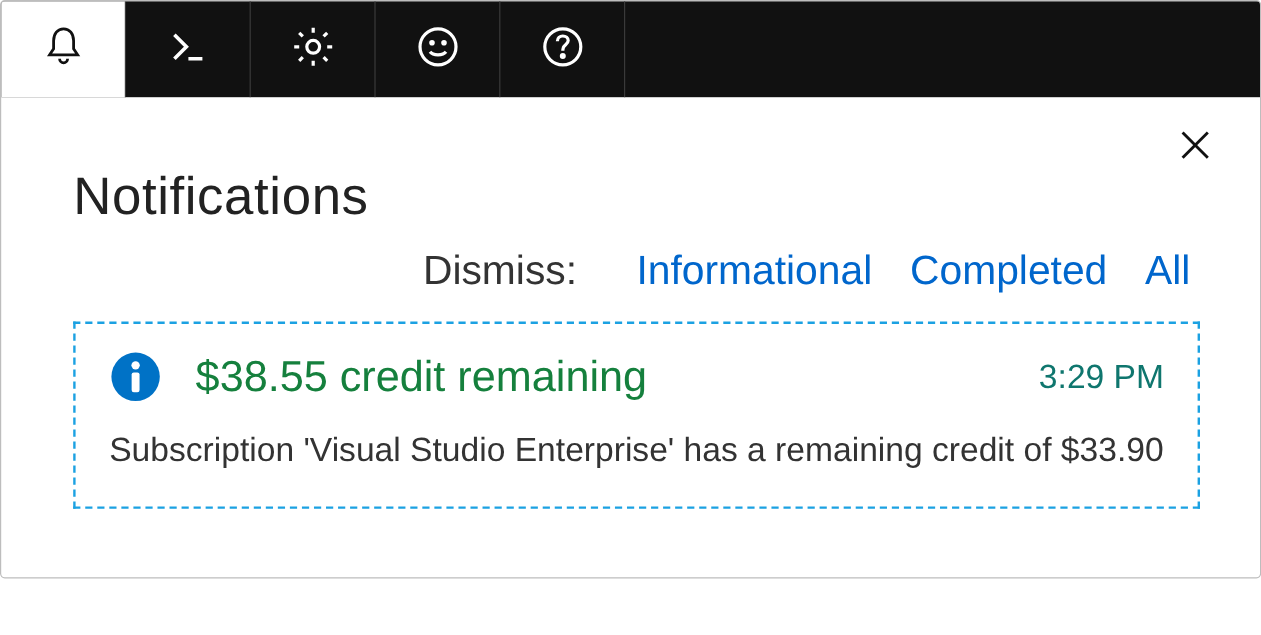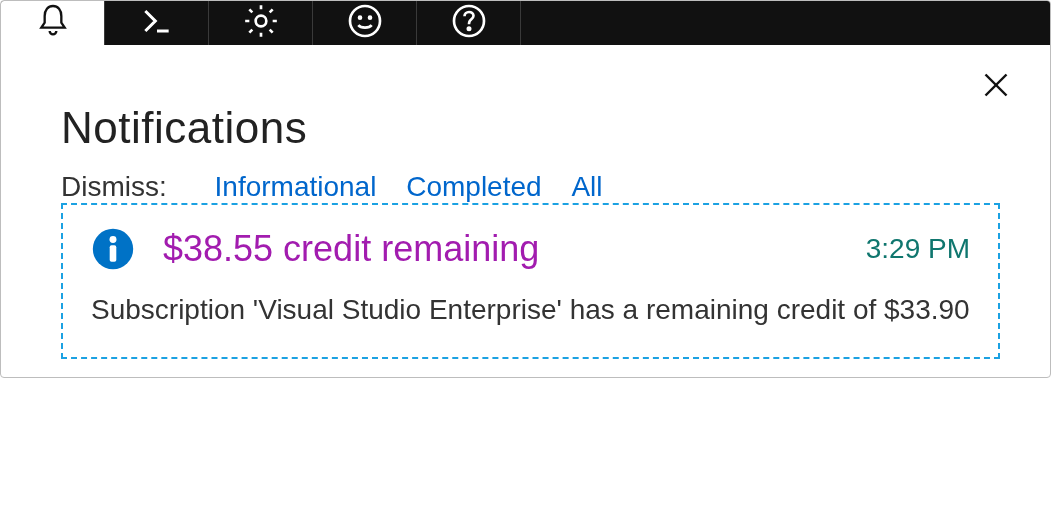--- a/index.html
+++ b/index.html
@@ -1,33 +1,33 @@
 <!DOCTYPE html>
 <html><head>
 <meta charset="utf-8">
 <style>
   * { box-sizing: border-box; margin: 0; padding: 0; }
   html, body { width: 1051px; height: 529px; font-family: 'Segoe UI', Arial, sans-serif; background:#fff; }
-  .frame { width:1051px; height:378px; border:1px solid #bdbdbd; border-radius:4px; overflow:hidden; display:flex; flex-direction:column; }
+  .frame { width:1051px; height:482px; border:1px solid #bdbdbd; border-radius:4px; overflow:hidden; display:flex; flex-direction:column; }
   .topbar { height:80px; background:#111; display:flex; align-items:stretch; }
   .topbar .tbitem { width:104px; display:flex; align-items:center; justify-content:center; border-right:1px solid #3a3a3a; cursor:pointer; }
   .topbar .tbitem:first-child { background:#fff; }
   .topbar .tbitem svg { width:40px; height:40px; }
   .panel { flex:1; padding:32px 50px 40px 60px; position:relative; }
   .close { position:absolute; top:22px; right:36px; cursor:pointer; }
   .close svg { width:36px; height:36px; }
   .title { font-size:44px; font-weight:400; color:#222; margin-top:26px; margin-bottom:18px; letter-spacing:0.5px; }
-  .dismiss-row { font-size:28px; color:#333; padding-right:8px; }
+  .dismiss-row { text-align:right; font-size:34px; color:#333; margin-bottom:22px; padding-right:8px; }
   .dismiss-row .label { margin-right:18px; }
   .dismiss-row a { color:#0066cc; text-decoration:none; margin-left:22px; cursor:pointer; }
   .notif { border:2px dashed #1ba1e2; padding:22px 28px 26px 28px; }
   .notif-head { display:flex; align-items:center; }
   .info-icon { flex:0 0 auto; margin-right:28px; }
   .info-icon svg { width:44px; height:44px; display:block; }
-  .notif-title { color:#a21caf; font-size:36px; font-weight:400; flex:1; cursor:pointer; }
+  .notif-title { color:#15803d; font-size:36px; font-weight:400; flex:1; cursor:pointer; }
   .notif-time { font-size:28px; color:#0f766e; margin-left:20px; white-space:nowrap; }
   .notif-body { font-size:28px; color:#333; margin-top:18px; line-height:1.5; }
 </style>
 </head>
 <body>
 
 <div class="frame">
 
   <div class="topbar">
     <div class="tbitem">

